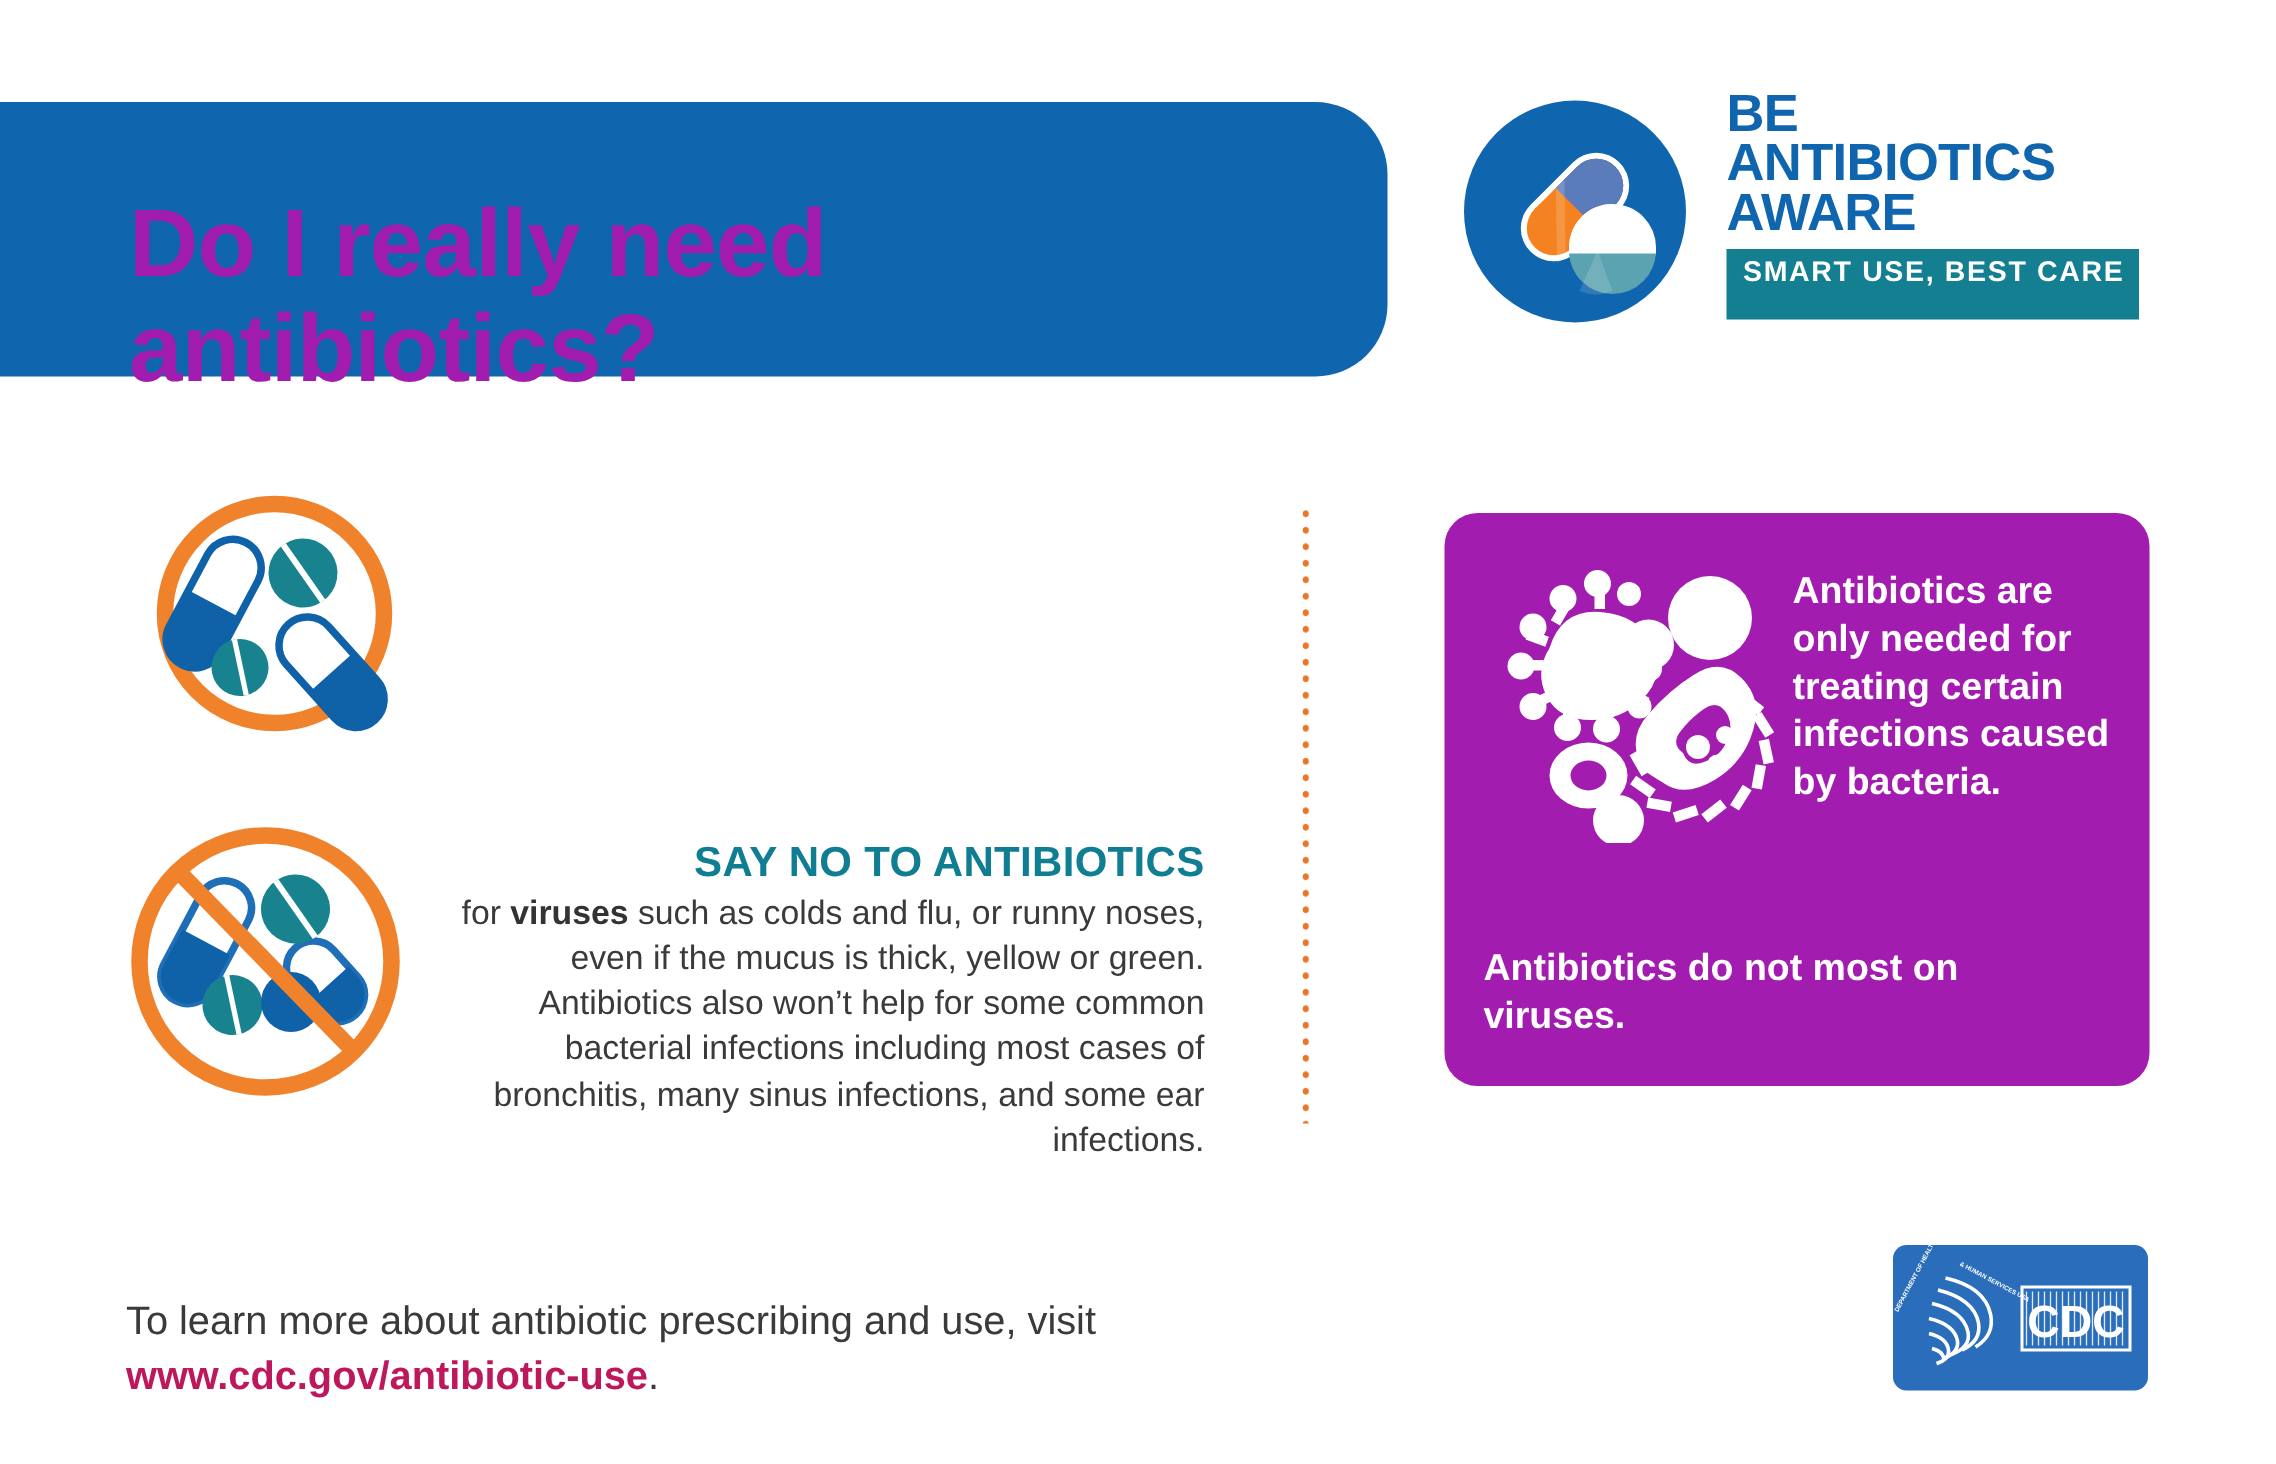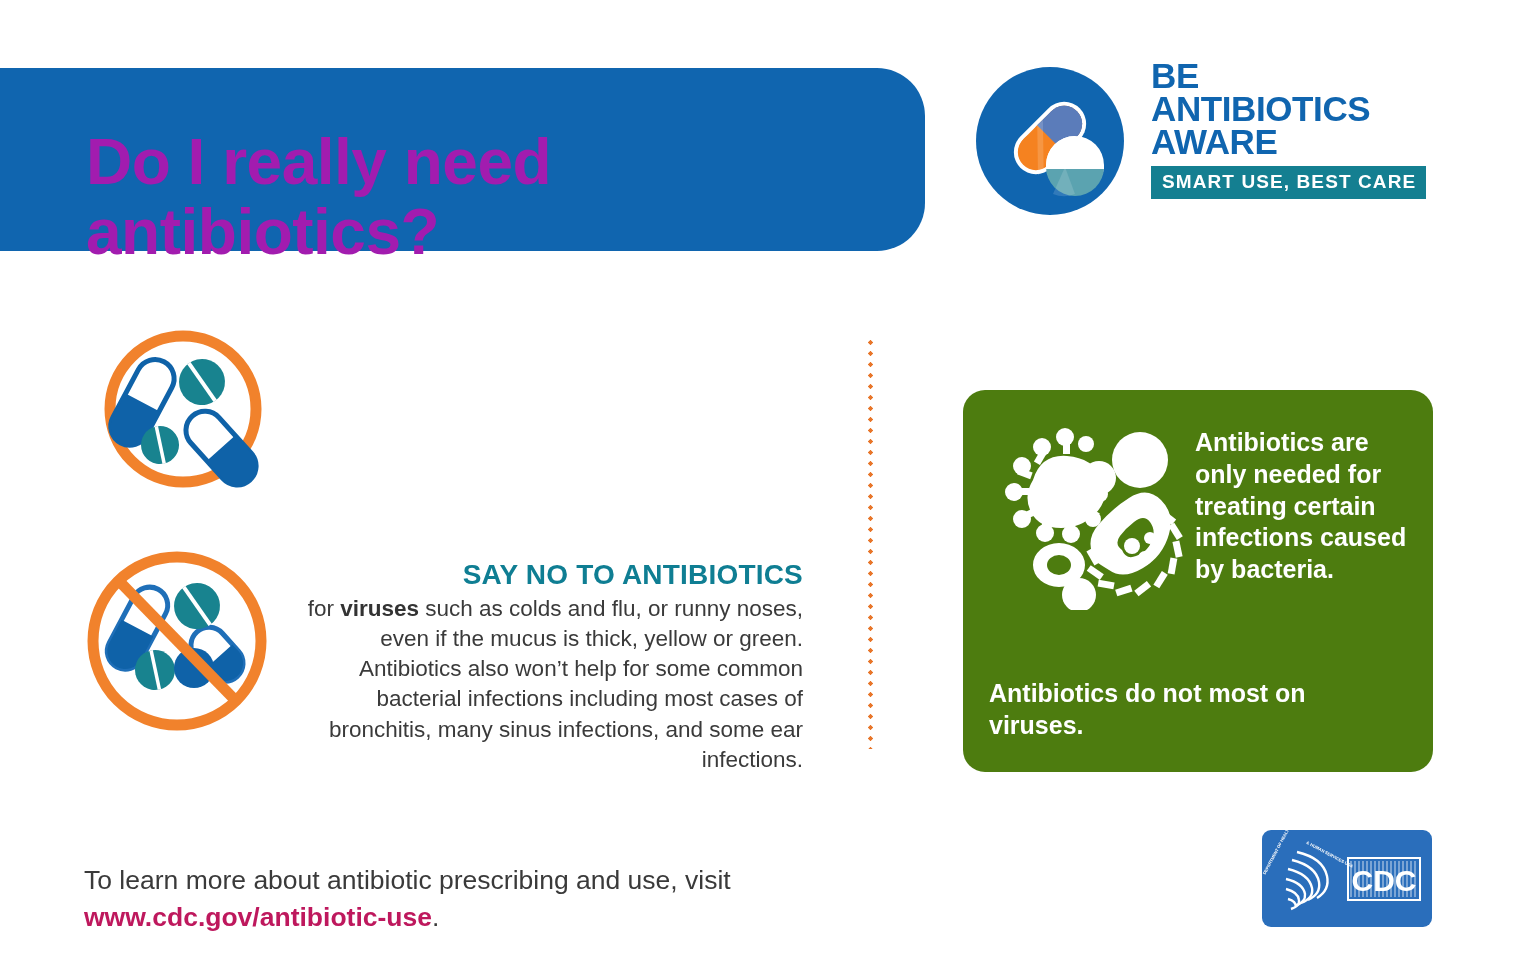--- a/index.html
+++ b/index.html
@@ -13,21 +13,21 @@
     font-size:64px;font-weight:bold;color:#a21caf;letter-spacing:-0.5px;
     line-height:1.1;}
 
   
   .logo-wrap{position:absolute;left:975px;top:66px;width:470px;height:165px;}
   .logo-circle{position:absolute;left:0;top:0;width:150px;height:150px;}
   .logo-text{position:absolute;left:176px;top:-6px;width:300px;}
   .logo-line{font-size:35px;font-weight:bold;color:#1065af;line-height:0.94;
     letter-spacing:-0.4px;}
   .logo-tag{margin-top:7px;background:#147f91;display:inline-block;
-    padding:5px 10px 6px 11px;}
+    padding:5px 10px 20px 11px;}
   .logo-tag span{font-size:19px;font-weight:bold;color:#ffffff;letter-spacing:1.1px;}
 
   
   .block{position:absolute;}
   .block .icon{position:absolute;left:0;top:0;}
   .block .body{position:absolute;}
   .block h2{margin:0 0 3px 0;font-size:28px;font-weight:bold;color:#0f7e93;
     letter-spacing:0.2px;}
   .block p{margin:0;font-size:22.5px;line-height:1.34;color:#3a3a3a;}
   .block p b{font-weight:bold;color:#333333;}
@@ -37,21 +37,21 @@
   #block-no{left:82px;top:548px;width:720px;height:265px;}
   #block-no .body{left:201px;top:11px;width:520px;text-align:right;}
 
   
   .divider{position:absolute;left:868px;top:337px;width:5px;height:412px;
     background-image:radial-gradient(circle, #e8762a 0 2px, rgba(0,0,0,0) 2.3px);
     background-size:5px 11px;background-repeat:repeat-y;}
 
   
   .callout{position:absolute;left:963px;top:342px;width:470px;height:382px;
-    background:#4d7c0f;border-radius:22px;margin-top:48px;}
+    background:#a21caf;border-radius:22px;}
   .germ-icon{position:absolute;left:22px;top:30px;width:205px;height:190px;}
   .callout-top{position:absolute;left:232px;top:37px;width:222px;
     font-size:25px;font-weight:bold;color:#ffffff;line-height:1.27;}
   .callout-bottom{position:absolute;left:26px;top:288px;width:414px;
     font-size:25px;font-weight:bold;color:#ffffff;line-height:1.27;}
 
   
   .footer{position:absolute;left:84px;top:862px;width:820px;
     font-size:26.5px;line-height:1.38;color:#3a3a3a;}
   .footer a{color:#be185d;font-weight:bold;text-decoration:none;}

